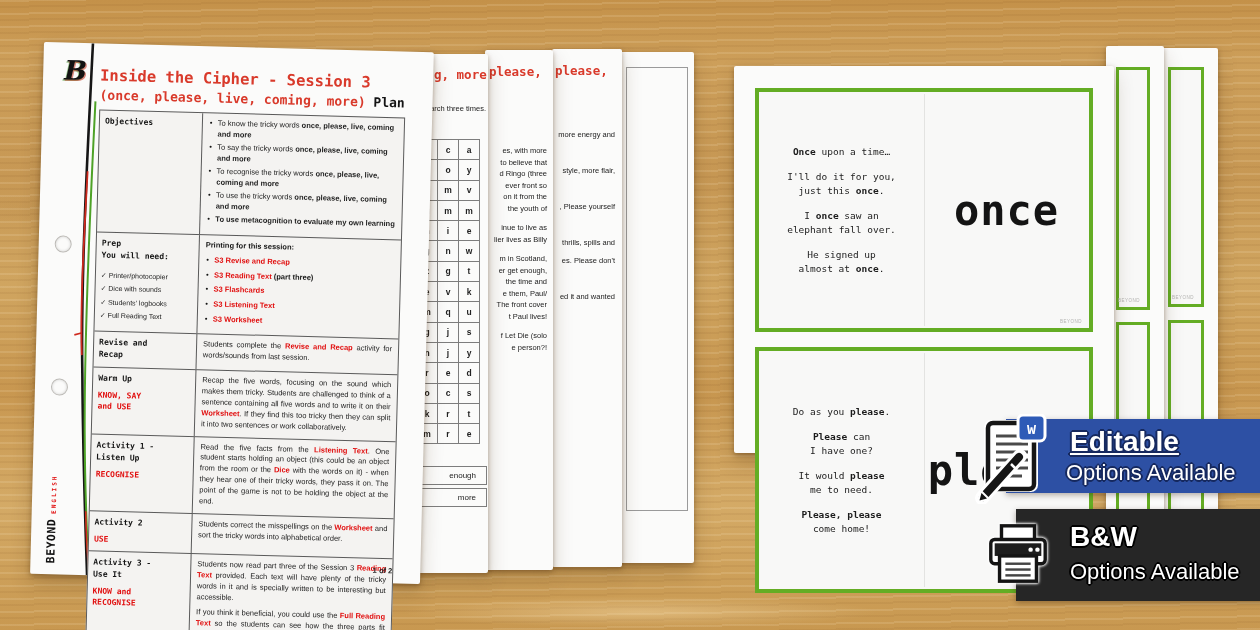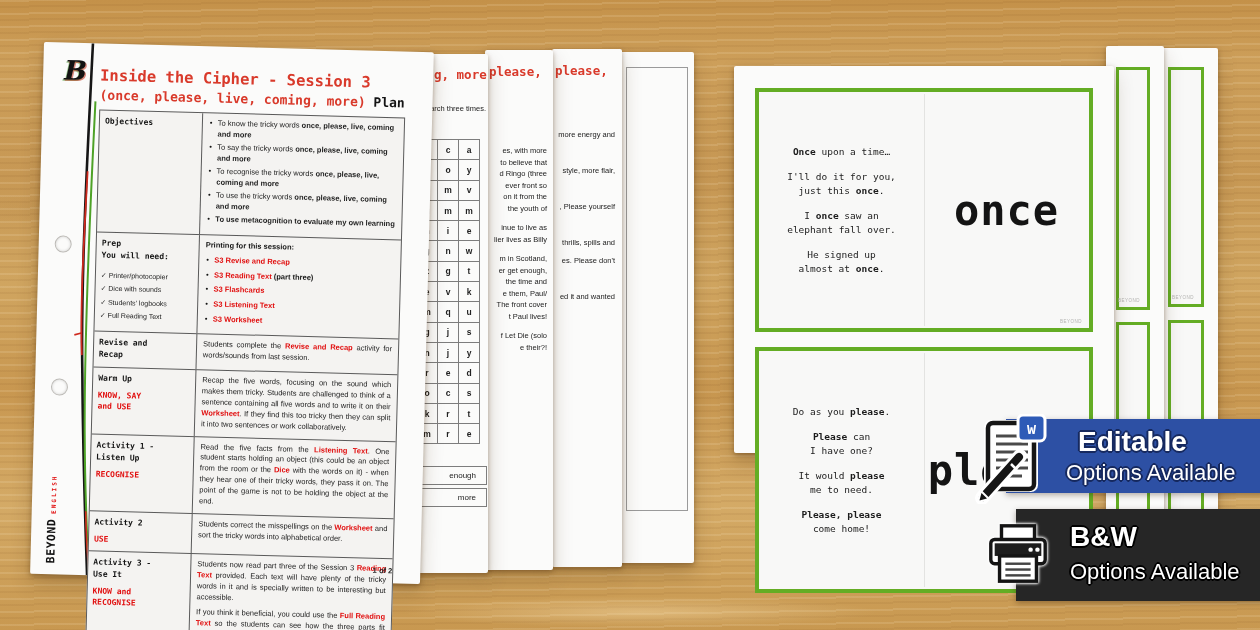--- a/index.html
+++ b/index.html
@@ -87,21 +87,21 @@
   .rs3{left:1156px;top:48px;width:62px;height:515px;z-index:4;overflow:hidden;}
   .sliver{position:absolute;border:3px solid #64ad24;background:#f8f8f7;}
   .fragletter{position:absolute;left:-17px;top:118px;font:700 42px "DejaVu Sans Mono",monospace;color:#141414;}
 
   
   .badge{position:absolute;z-index:20;box-shadow:0 2px 6px rgba(40,20,0,.35);}
   .badge-editable{left:1006px;top:419px;width:260px;height:74px;background:#2d50a4;}
   .badge-bw{left:1016px;top:509px;width:250px;height:92px;background:#262626;}
   .btitle{position:absolute;font:700 28px/1 "Liberation Sans",sans-serif;color:#fff;white-space:nowrap;}
   .bsub{position:absolute;font:400 22px/1 "Liberation Sans",sans-serif;color:#fff;white-space:nowrap;}
-  .badge-editable .btitle{left:72px;top:9px;text-shadow:-2px 0 0 #16295f,2px 0 0 #16295f,0 -2px 0 #16295f,0 2px 0 #16295f,-1px -1px 0 #16295f,1px 1px 0 #16295f,1px -1px 0 #16295f,-1px 1px 0 #16295f;}
+  .badge-editable .btitle{left:64px;top:9px;text-shadow:-2px 0 0 #16295f,2px 0 0 #16295f,0 -2px 0 #16295f,0 2px 0 #16295f,-1px -1px 0 #16295f,1px 1px 0 #16295f,1px -1px 0 #16295f,-1px 1px 0 #16295f;text-decoration:underline;}
   .badge-editable .bsub{left:60px;top:43px;text-shadow:-2px 0 0 #16295f,2px 0 0 #16295f,0 -2px 0 #16295f,0 2px 0 #16295f,-1px -1px 0 #16295f,1px 1px 0 #16295f,1px -1px 0 #16295f,-1px 1px 0 #16295f;}
   .badge-bw .btitle{left:54px;top:14px;text-shadow:-2px 0 0 #000,2px 0 0 #000,0 -2px 0 #000,0 2px 0 #000,-1px -1px 0 #000,1px 1px 0 #000,1px -1px 0 #000,-1px 1px 0 #000;}
   .badge-bw .bsub{left:54px;top:52px;text-shadow:-2px 0 0 #000,2px 0 0 #000,0 -2px 0 #000,0 2px 0 #000,-1px -1px 0 #000,1px 1px 0 #000,1px -1px 0 #000,-1px 1px 0 #000;}
   .icon-word{position:absolute;left:-34px;top:-5px;width:80px;height:90px;}
   .icon-printer{position:absolute;left:-32px;top:13px;width:68px;height:64px;
     filter:drop-shadow(0 0 1.5px #fff) drop-shadow(0 0 1px #fff);}
 </style>
 </head>
 <body>
 
@@ -141,21 +141,21 @@
         <div class="tline">lier lives as Billy</div>
         <div class="tline gap"></div>
         <div class="tline">m in Scotland,</div>
         <div class="tline">er get enough,</div>
         <div class="tline">the time and</div>
         <div class="tline">e them, Paul/</div>
         <div class="tline">The front cover</div>
         <div class="tline">t Paul lives!</div>
         <div class="tline gap"></div>
         <div class="tline">f Let Die (solo</div>
-        <div class="tline">e their?!</div>
+        <div class="tline">e person?!</div>
       </div>
   </div>
 
   <div class="page sheet2">
     <div class="redfrag" style="left:21px;top:13px;">g, more)</div>
     <div class="instr">arch three times.</div>
     <div class="wgrid">
         <div class="grow">
           <div class="gcell">g</div>
           <div class="gcell">c</div>

